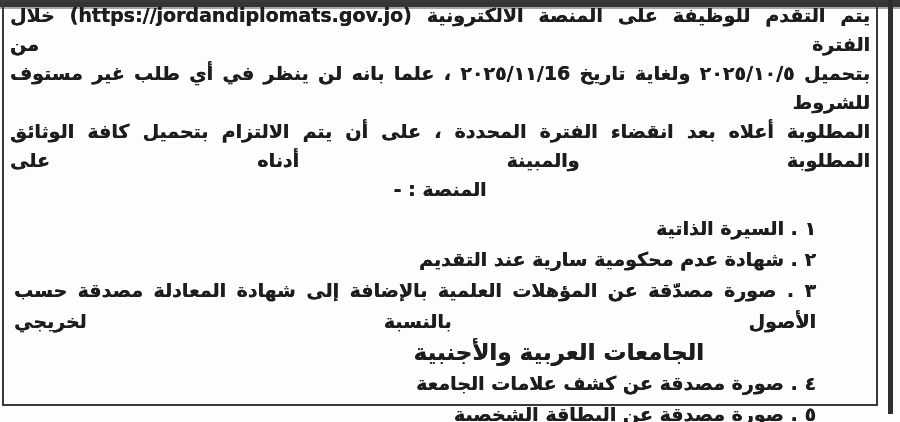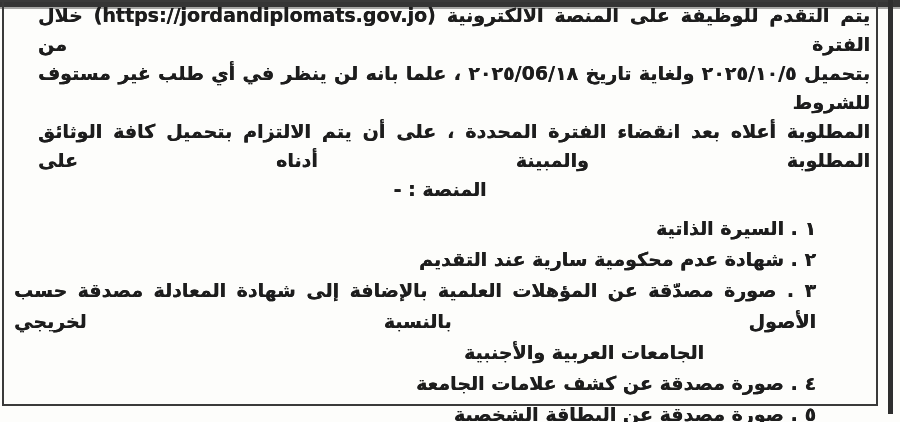--- a/index.html
+++ b/index.html
@@ -37,38 +37,37 @@
     text-shadow: 0.3px 0 0 #1d1d1d;
   }
   .line {
     font-size: 19px;
     line-height: 29px;
     white-space: normal;
   }
   .just {
     text-align: justify;
     text-align-last: justify;
-    margin-left: 28px;
   }
   .r { text-align: center; }
 
   .list { margin-top: 9px; }
   .item {
     font-size: 19px;
     line-height: 31px;
     padding-left: 4px;
     padding-right: 54px;
   }
   .item.wide {
     text-align: justify;
     text-align-last: justify;
     padding-right: 54px;
   }
   .item-cont {
-    font-size: 19px;
+    font-size: 23px;
     line-height: 31px;
     text-align: right;
     padding-right: 166px;
   }
 </style>
 </head>
 <body>
 
 <div class="page">
 
@@ -81,21 +80,21 @@
 
   <div class="content">
 
     <div class="line just"><span>يتم التقدم للوظيفة على المنصة الالكترونية</span>
       <span>(https://jordandiplomats.gov.jo)</span>
       <span>خلال الفترة من</span></div>
 
     <div class="line just"><span>بتحميل</span>
       <span>٢٠٢٥/١٠/٥</span>
       <span>ولغاية تاريخ</span>
-      <span>٢٠٢٥/06/١٨</span>
+      <span>٢٠٢٥/١١/16</span>
       <span>، علما بانه لن ينظر في أي طلب غير مستوف للشروط</span></div>
 
     <div class="line just">المطلوبة أعلاه بعد انقضاء الفترة المحددة ، على أن يتم الالتزام بتحميل كافة الوثائق المطلوبة والمبينة أدناه على</div>
 
     <div class="line r">المنصة : -</div>
 
     <div class="list">
 
       <div class="item"><span>١ .</span>
         <span>السيرة الذاتية</span></div>

